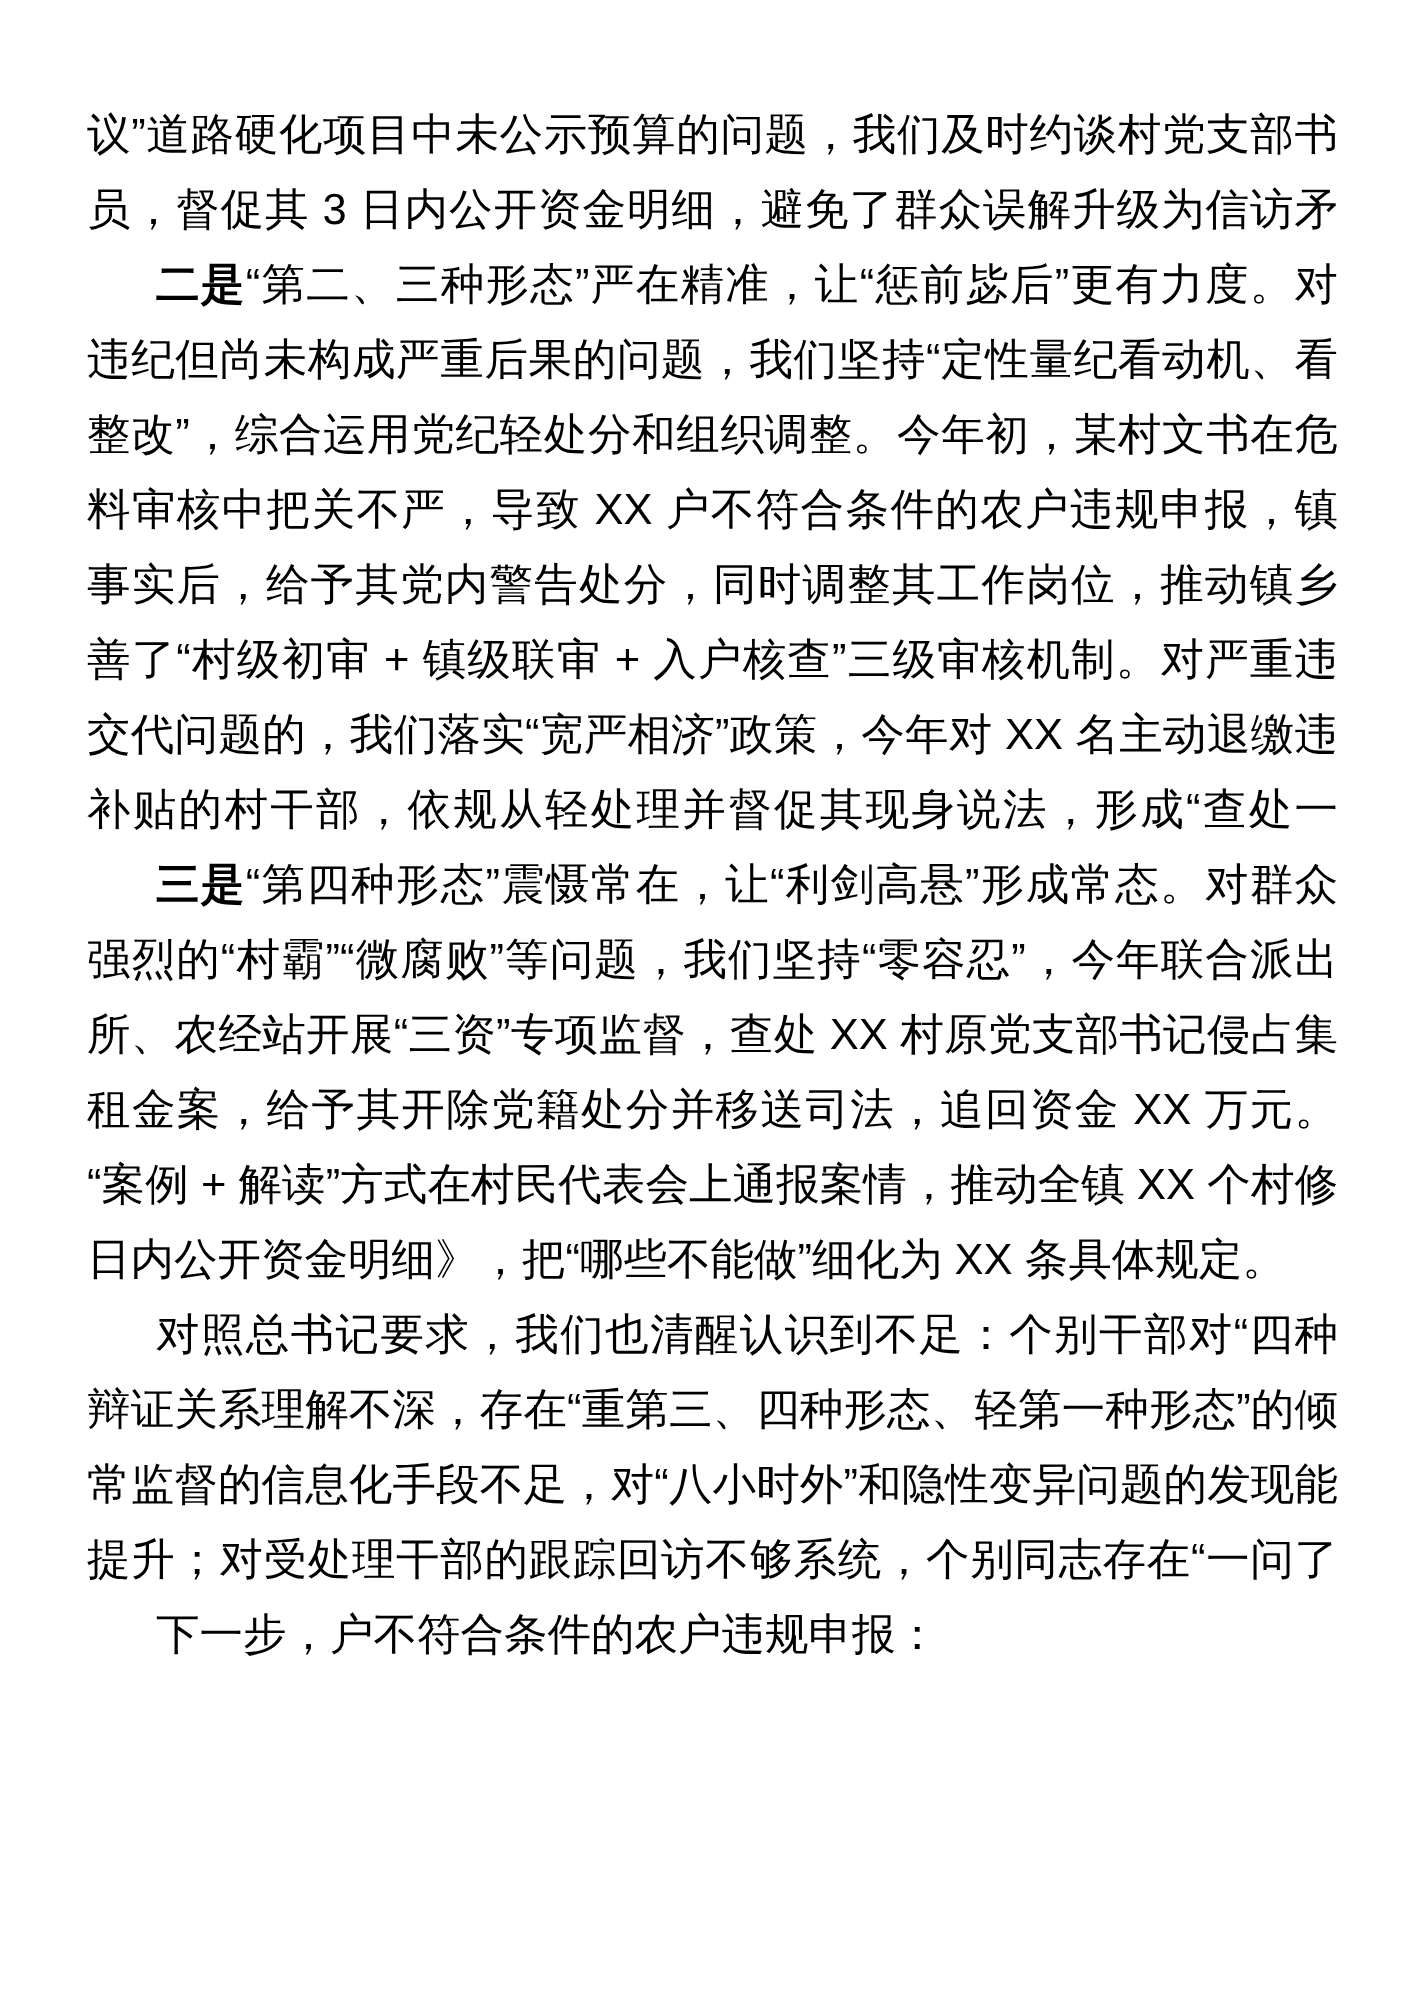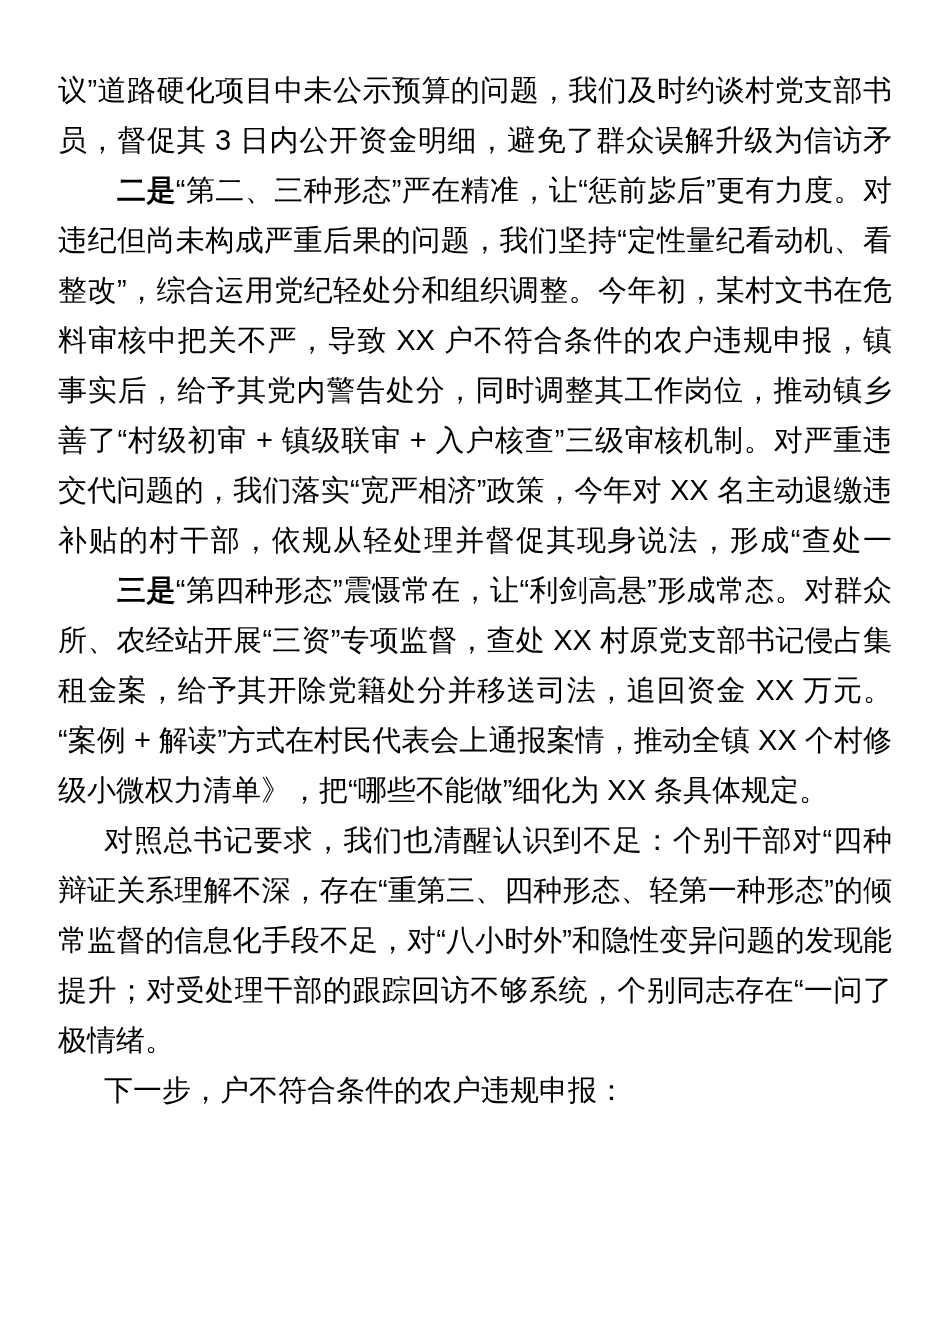--- a/index.html
+++ b/index.html
@@ -34,21 +34,21 @@
     overflow: hidden;
     white-space: normal;
   }
   .line.final {
     text-align-last: left;
   }
   .line.indent {
     padding-left: 46px;
   }
   .run { font-weight: normal; }
-  .run.bold { font-weight: bold; margin-left: 13px; }
+  .run.bold { font-weight: bold; }
 </style>
 </head>
 <body>
 
 <div class="page">
   <div class="doc-body" id="doc-body">
       <div class="paragraph">
         <div class="line"><span class="run">议”道路硬化项目中未公示预算的问题，我们及时约谈村党支部书记和报账</span></div>
         <div class="line final"><span class="run">员，督促其 3 日内公开资金明细，避免了群众误解升级为信访矛盾。</span></div>
       </div>
@@ -57,29 +57,29 @@
         <div class="line"><span class="run">违纪但尚未构成严重后果的问题，我们坚持“定性量纪看动机、看态度、看</span></div>
         <div class="line"><span class="run">整改”，综合运用党纪轻处分和组织调整。今年初，某村文书在危房改造资</span></div>
         <div class="line"><span class="run">料审核中把关不严，导致 XX 户不符合条件的农户违规申报，镇纪委在查清</span></div>
         <div class="line"><span class="run">事实后，给予其党内警告处分，同时调整其工作岗位，推动镇乡村振兴办完</span></div>
         <div class="line"><span class="run">善了“村级初审 + 镇级联审 + 入户核查”三级审核机制。对严重违纪但主动</span></div>
         <div class="line"><span class="run">交代问题的，我们落实“宽严相济”政策，今年对 XX 名主动退缴违规领取</span></div>
         <div class="line"><span class="run">补贴的村干部，依规从轻处理并督促其现身说法，形成“查处一案、警示一</span></div>
       </div>
       <div class="paragraph">
         <div class="line indent"><span class="run bold">三是</span><span class="run">“第四种形态”震慑常在，让“利剑高悬”形成常态。对群众反映</span></div>
+        <div class="line"><span class="run">强烈的“村霸”“微腐败”等问题，我们坚持“零容忍”，今年联合派出</span></div>
         <div class="line"><span class="run">所、农经站开展“三资”专项监督，查处 XX 村原党支部书记侵占集体林地</span></div>
         <div class="line"><span class="run">租金案，给予其开除党籍处分并移送司法，追回资金 XX 万元。同时，通过</span></div>
         <div class="line"><span class="run">“案例 + 解读”方式在村民代表会上通报案情，推动全镇 XX 个村修订《村</span></div>
-        <div class="line final"><span class="run">级小微权力清单》，把“哪些不能做”细化为 XX 条具体规定。</span></div>
+        <div class="line final"><span class="run">日内公开资金明细》，把“哪些不能做”细化为 XX 条具体规定。</span></div>
       </div>
       <div class="paragraph">
         <div class="line indent"><span class="run">对照总书记要求，我们也清醒认识到不足：个别干部对“四种形态”的</span></div>
         <div class="line"><span class="run">辩证关系理解不深，存在“重第三、四种形态、轻第一种形态”的倾向；日</span></div>
         <div class="line"><span class="run">常监督的信息化手段不足，对“八小时外”和隐性变异问题的发现能力有待</span></div>
         <div class="line"><span class="run">提升；对受处理干部的跟踪回访不够系统，个别同志存在“一问了之”的消</span></div>
-        <div class="line final"><span class="run">极情绪。</span></div>
       </div>
       <div class="paragraph">
         <div class="line indent final"><span class="run">下一步，户不符合条件的农户违规申报：</span></div>
       </div>
     </div>
 </div>
 
 </body></html>

